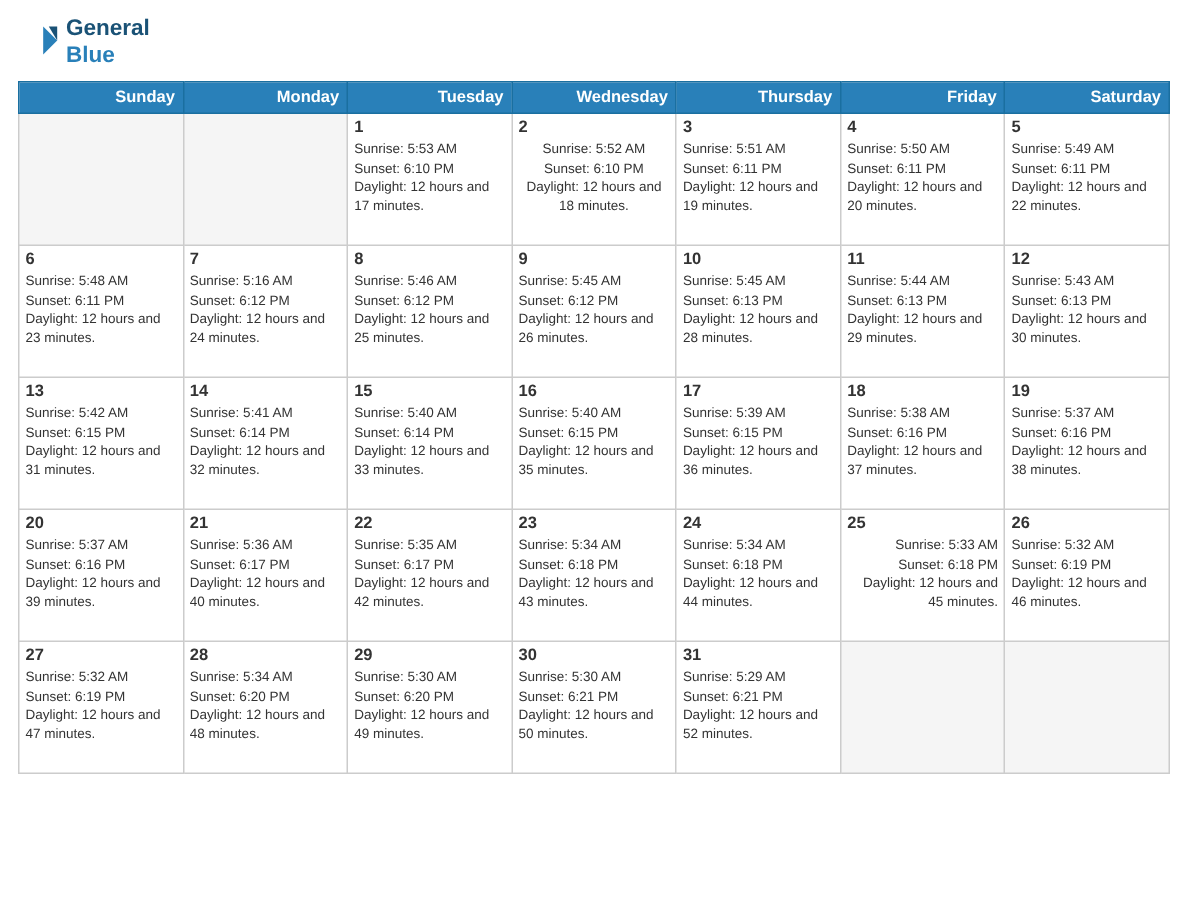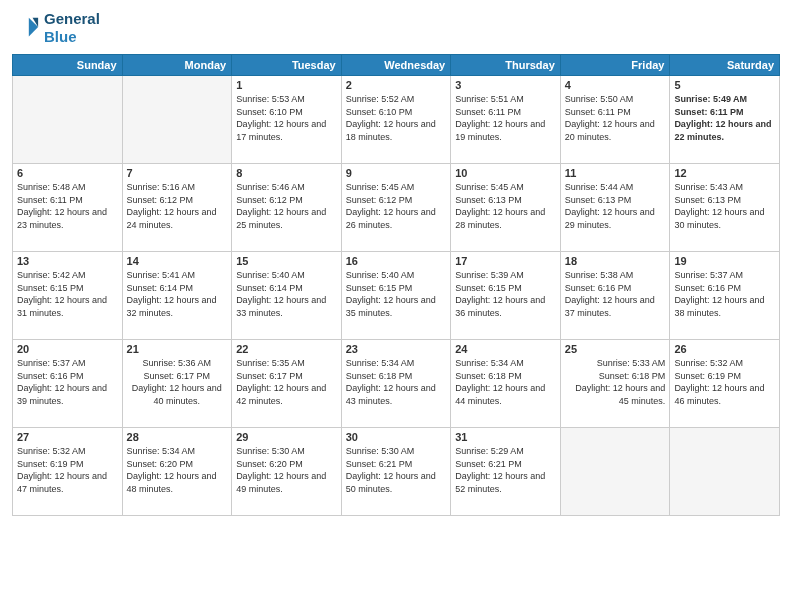--- a/index.html
+++ b/index.html
@@ -128,39 +128,39 @@
           <td class="empty"></td>
           <td class="empty"></td>
           <td>
             <span class="day-num">1</span>
             <div class="day-info" style="white-space: pre-line;">Sunrise: 5:53 AM
 Sunset: 6:10 PM
 Daylight: 12 hours and 17 minutes.</div>
           </td>
           <td>
             <span class="day-num">2</span>
-            <div class="day-info" style="white-space: pre-line;">Sunrise: 5:52 AM
+            <div class="day-info" style="white-space: pre-line; text-align: center;">Sunrise: 5:52 AM
 Sunset: 6:10 PM
 Daylight: 12 hours and 18 minutes.</div>
           </td>
           <td>
             <span class="day-num">3</span>
             <div class="day-info" style="white-space: pre-line;">Sunrise: 5:51 AM
 Sunset: 6:11 PM
 Daylight: 12 hours and 19 minutes.</div>
           </td>
           <td>
             <span class="day-num">4</span>
             <div class="day-info" style="white-space: pre-line;">Sunrise: 5:50 AM
 Sunset: 6:11 PM
 Daylight: 12 hours and 20 minutes.</div>
           </td>
           <td>
             <span class="day-num">5</span>
-            <div class="day-info" style="white-space: pre-line; font-weight: bold;">Sunrise: 5:49 AM
+            <div class="day-info" style="white-space: pre-line;">Sunrise: 5:49 AM
 Sunset: 6:11 PM
 Daylight: 12 hours and 22 minutes.</div>
           </td>
         </tr>
         <tr>
           <td>
             <span class="day-num">6</span>
             <div class="day-info" style="white-space: pre-line;">Sunrise: 5:48 AM
 Sunset: 6:11 PM
 Daylight: 12 hours and 23 minutes.</div>
@@ -248,21 +248,21 @@
         </tr>
         <tr>
           <td>
             <span class="day-num">20</span>
             <div class="day-info" style="white-space: pre-line;">Sunrise: 5:37 AM
 Sunset: 6:16 PM
 Daylight: 12 hours and 39 minutes.</div>
           </td>
           <td>
             <span class="day-num">21</span>
-            <div class="day-info" style="white-space: pre-line; text-align: center;">Sunrise: 5:36 AM
+            <div class="day-info" style="white-space: pre-line;">Sunrise: 5:36 AM
 Sunset: 6:17 PM
 Daylight: 12 hours and 40 minutes.</div>
           </td>
           <td>
             <span class="day-num">22</span>
             <div class="day-info" style="white-space: pre-line;">Sunrise: 5:35 AM
 Sunset: 6:17 PM
 Daylight: 12 hours and 42 minutes.</div>
           </td>
           <td>

